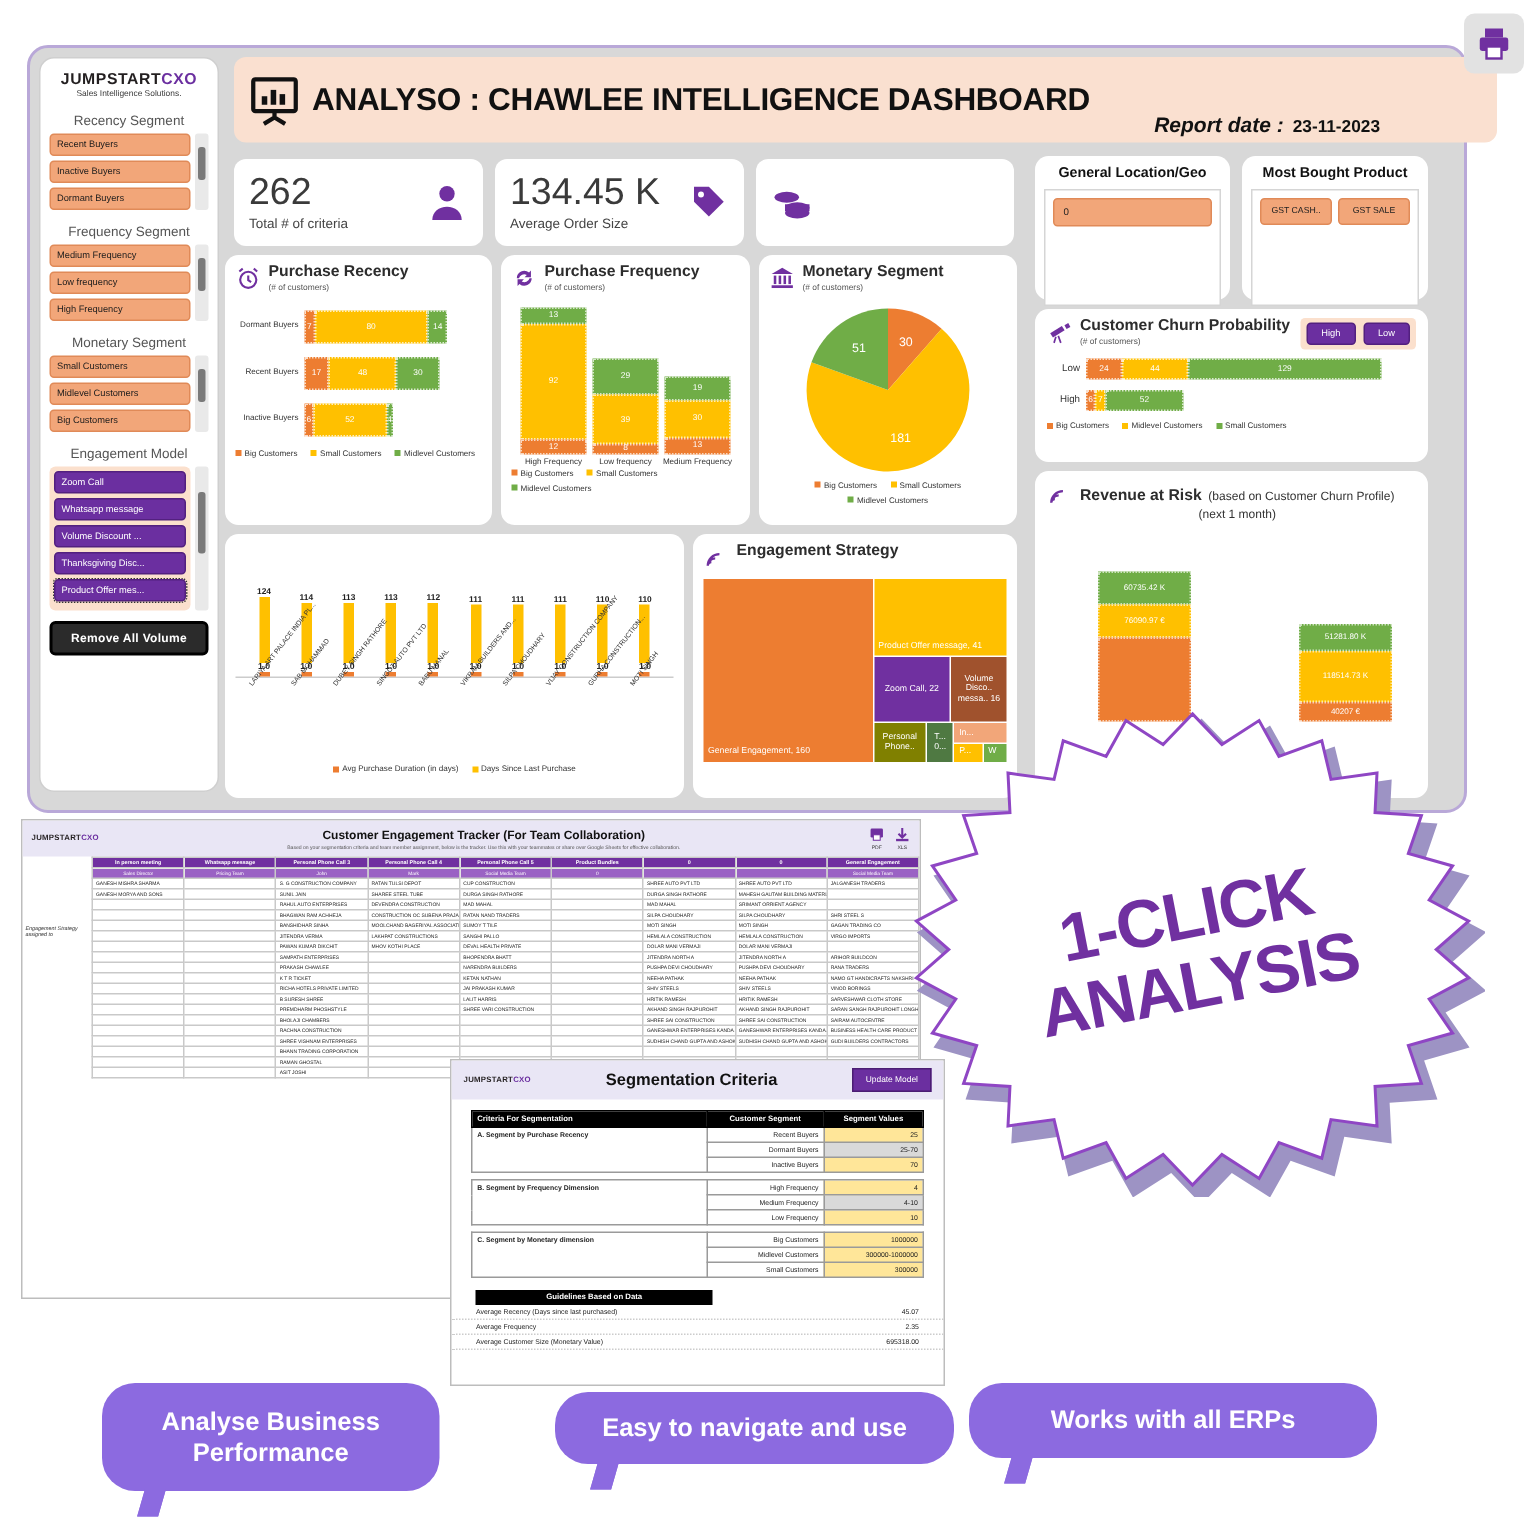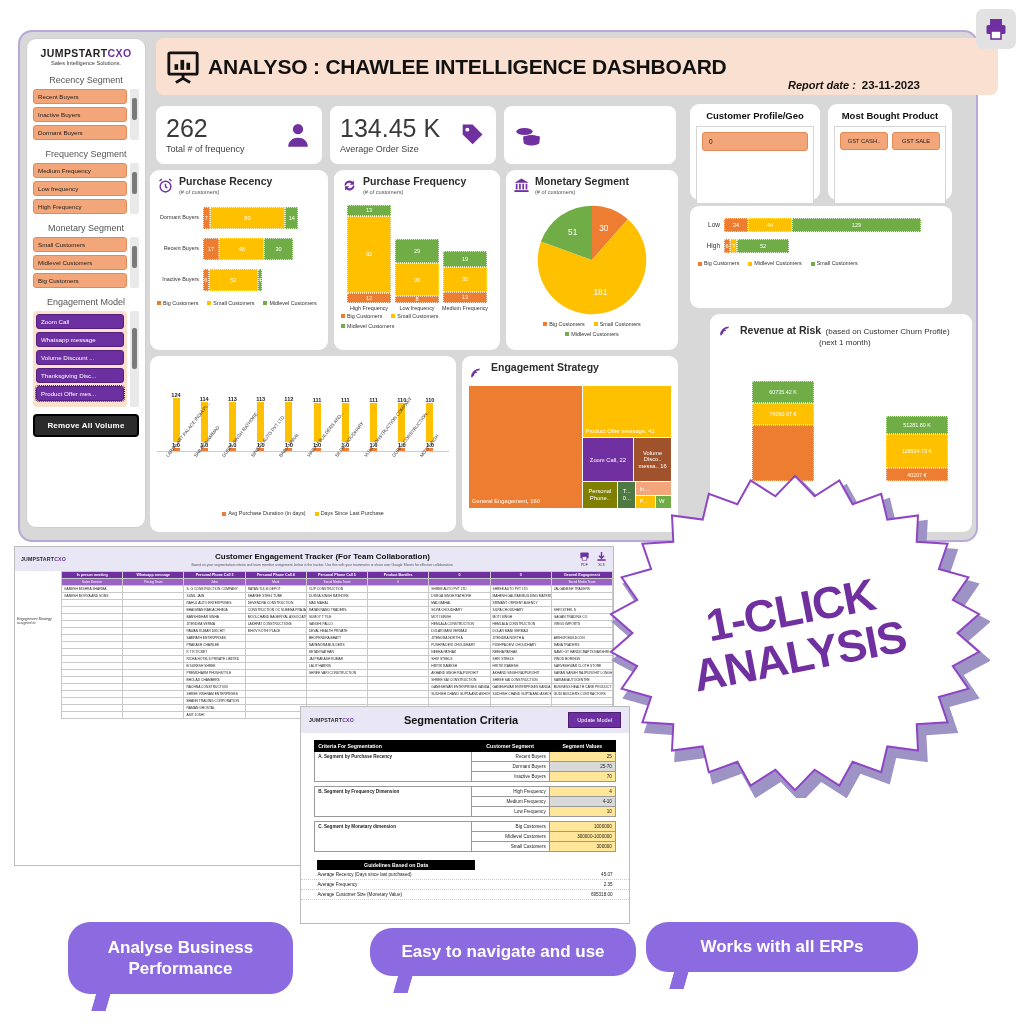--- a/index.html
+++ b/index.html
@@ -57,21 +57,21 @@
 
   
   #header {
     position: absolute; left: 156px; top: 38px; right: 26px; height: 57px;
     background: #fae0d0; border-radius: 8px;
     display: flex; align-items: center; padding: 0 10px;
   }
   #header .hdr-icon { width: 34px; height: 34px; margin-right: 8px; flex: none; }
   #header .hdr-title { font-size: 21px; font-weight: 700; color: #111; letter-spacing: -.2px; white-space: nowrap; }
   .report-date { position: absolute; right: 78px; bottom: 4px; font-size: 10px; color: #111; white-space: nowrap; }
-  .report-date .lbl { font-style: italic; font-weight: 700; font-size: 11px; }
+  .report-date .lbl { font-style: italic; font-weight: 700; font-size: 14px; }
   .report-date .val { font-weight: 700; font-size: 11.5px; margin-left: 6px; }
   #print-btn {
     position: absolute; right: 8px; top: 9px; width: 40px; height: 40px;
     background: #e2e2e2; border-radius: 7px; display: flex; align-items: center; justify-content: center;
   }
 
   
   .kpi {
     position: absolute; height: 58px; background: #fff; border-radius: 8px;
     padding: 6px 10px; display: flex; align-items: center; justify-content: space-between;
@@ -278,21 +278,21 @@
   <svg width="24" height="24" viewBox="0 0 24 24">
     <rect x="6" y="2" width="12" height="6" fill="#7030a0"></rect>
     <rect x="2.5" y="8" width="19" height="9" rx="1.6" fill="#7030a0"></rect>
     <rect x="7" y="14" width="10" height="8" fill="#fff" stroke="#7030a0" stroke-width="1.6"></rect>
   </svg>
 </div>
 
 <div class="kpi" style="left:156px; top:106px; width:166px;">
   <div>
       <div class="v">262</div>
-      <div class="l">Total # of frequency</div>
+      <div class="l">Total # of criteria</div>
     </div>
   <svg class="ic" viewBox="0 0 24 24">
       <circle cx="12" cy="7" r="4.4" fill="#7030a0"></circle>
       <path d="M3.6 22c0-4.7 3.8-7.6 8.4-7.6s8.4 2.9 8.4 7.6z" fill="#7030a0"></path>
     </svg>
 </div>
 <div class="kpi" style="left:330px; top:106px; width:166px;">
   <div>
       <div class="v">134.45 K</div>
       <div class="l">Average Order Size</div>
@@ -579,34 +579,49 @@
                 <span>W</span>
               </div>
             </div>
           </div>
         </div>
       </div>
     </div>
 </div>
 
 <div class="rpanel" style="left:690px; top:104px; width:130px; height:96px; padding:6px;">
-  <div class="rp-title">Customer Profile/Geo</div>
+  <div class="rp-title">General Location/Geo</div>
   <div class="geo-box" style="margin-top:5px;">
     <div class="geo-chip">0</div>
   </div>
 </div>
 <div class="rpanel" style="left:828px; top:104px; width:124px; height:96px; padding:6px;">
   <div class="rp-title">Most Bought Product</div>
   <div class="geo-box" style="margin-top:5px; display:flex; gap:4px; align-items:flex-start;">
     <div class="mbp-chip">GST CASH..</div>
     <div class="mbp-chip">GST SALE</div>
   </div>
 </div>
 
 <div class="rpanel" style="left:690px; top:206px; width:262px; height:102px; padding:6px 8px;">
+  <div class="card-hd">
+    <svg class="ci" viewBox="0 0 24 24">
+        <path d="M3 13 14 6l2.6 4.2L5.6 17z" fill="#7030a0"></path>
+        <path d="M16.4 5.4 20 3.4l2 3.6-3.6 2z" fill="#7030a0"></path>
+        <path d="M8.4 16.2 6.6 22M10.6 15.4 13 22" stroke="#7030a0" stroke-width="1.6"></path>
+      </svg>
+    <div style="flex:1">
+        <div class="card-t">Customer Churn Probability</div>
+      <div class="card-s">(# of customers)</div>
+      </div>
+    <div style="background:#fbe0cd; padding:3px 4px; border-radius:3px; display:flex; gap:5px;">
+      <div class="hl-btn">High</div>
+      <div class="hl-btn">Low</div>
+    </div>
+  </div>
   <div id="churn-bars" style="margin-top:6px;">
       <div class="hbar-row" style="margin-bottom: 7px;">
         <div class="hbar-lbl" style="width: 26px; font-size: 6.5px;">Low</div>
         <div class="hbar-track">
           <div class="hbar" style="height: 14px;">
             <div class="seg" style="background: rgb(237, 125, 49); width: 24px;">24</div>
             <div class="seg" style="background: rgb(255, 192, 0); width: 44px;">44</div>
             <div class="seg" style="background: rgb(112, 173, 71); width: 129px;">129</div>
           </div>
         </div>
@@ -622,21 +637,21 @@
         </div>
       </div>
     </div>
   <div class="legend" id="churn-legend">
       <span><i style="background:#ed7d31"></i>Big Customers</span>
       <span><i style="background:#ffc000"></i>Midlevel Customers</span>
       <span><i style="background:#70ad47"></i>Small Customers</span>
     </div>
 </div>
 
-<div class="rpanel" style="left:690px; top:314px; width:262px; height:218px; padding:6px 8px;margin-left:20px;">
+<div class="rpanel" style="left:690px; top:314px; width:262px; height:218px; padding:6px 8px;">
   <div class="card-hd">
     <svg class="ci" viewBox="0 0 24 24">
         <path d="M4 20a11 11 0 0 1 11-11M4 20a7 7 0 0 1 7-7M4 20a3.4 3.4 0 0 1 3.4-3.4" fill="none" stroke="#7030a0" stroke-width="2.2"></path>
       </svg>
     <div>
       <div class="card-t" style="display:inline">Revenue at Risk</div>
       <span style="font-size:8px;color:#333">(based on Customer Churn Profile)</span>
       <div style="font-size:8px;color:#333;text-align:center">(next 1 month)</div>
     </div>
   </div>

